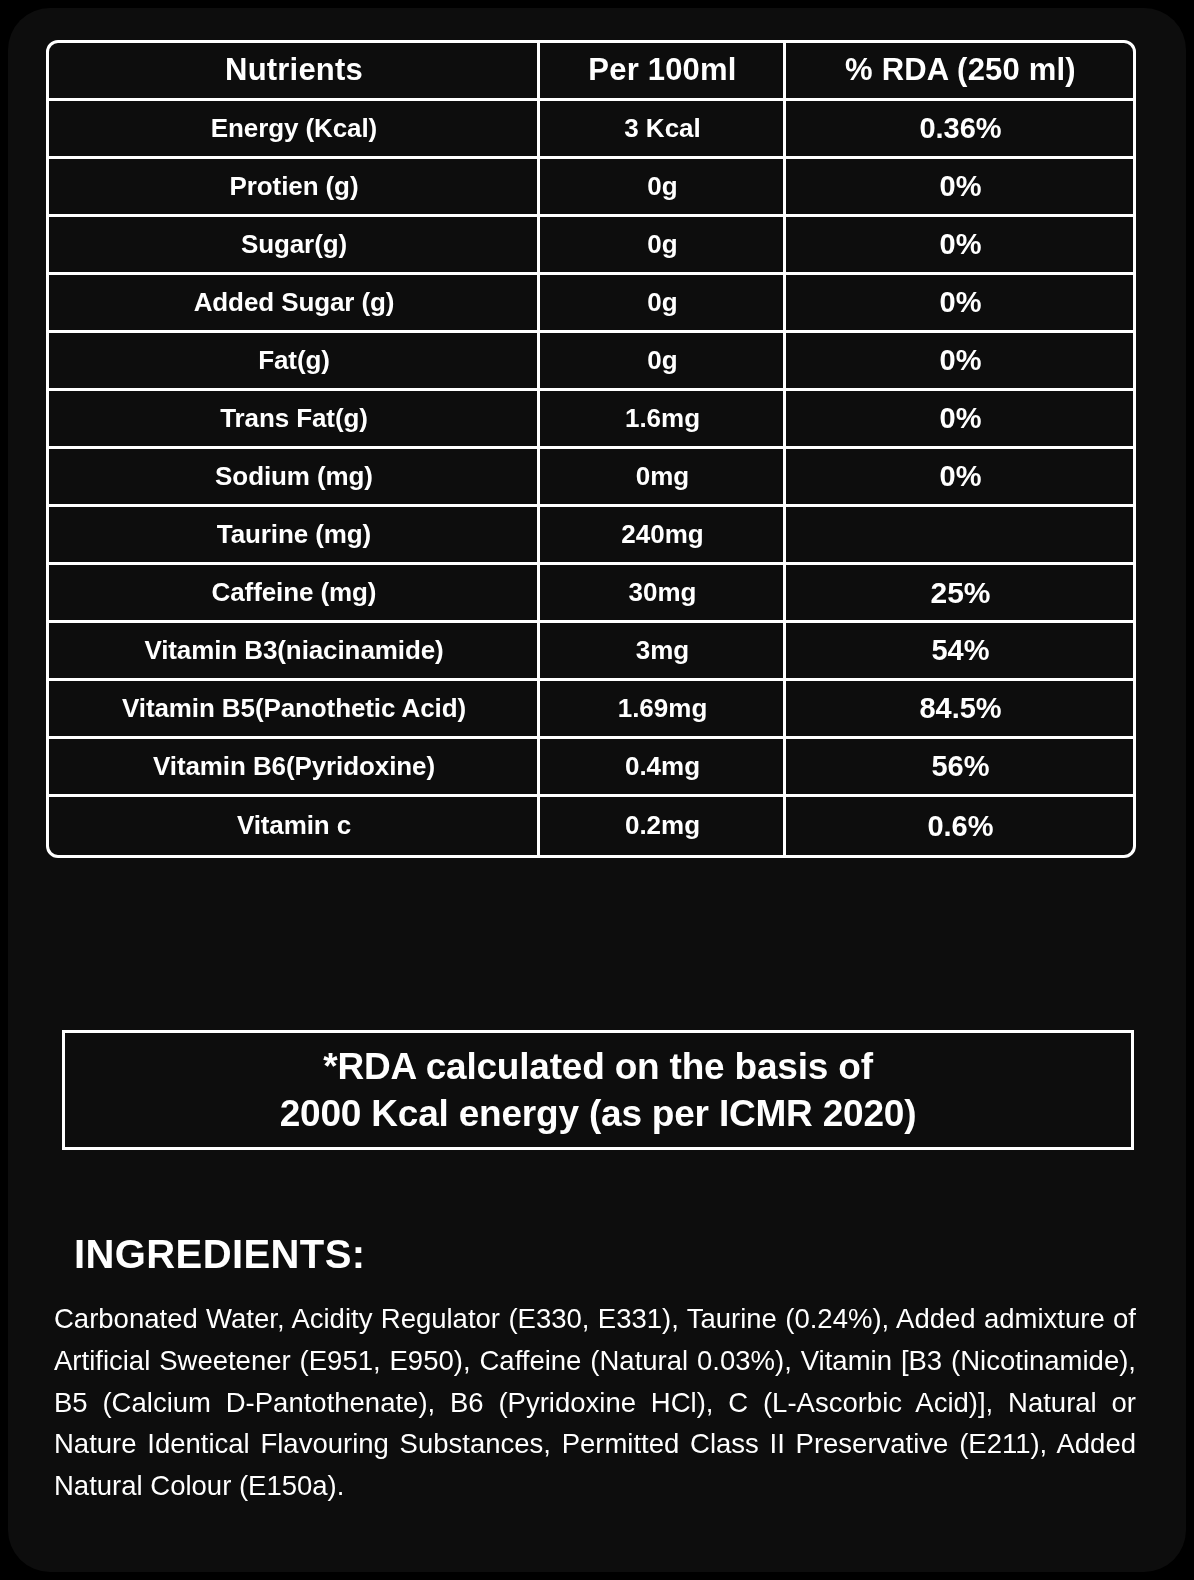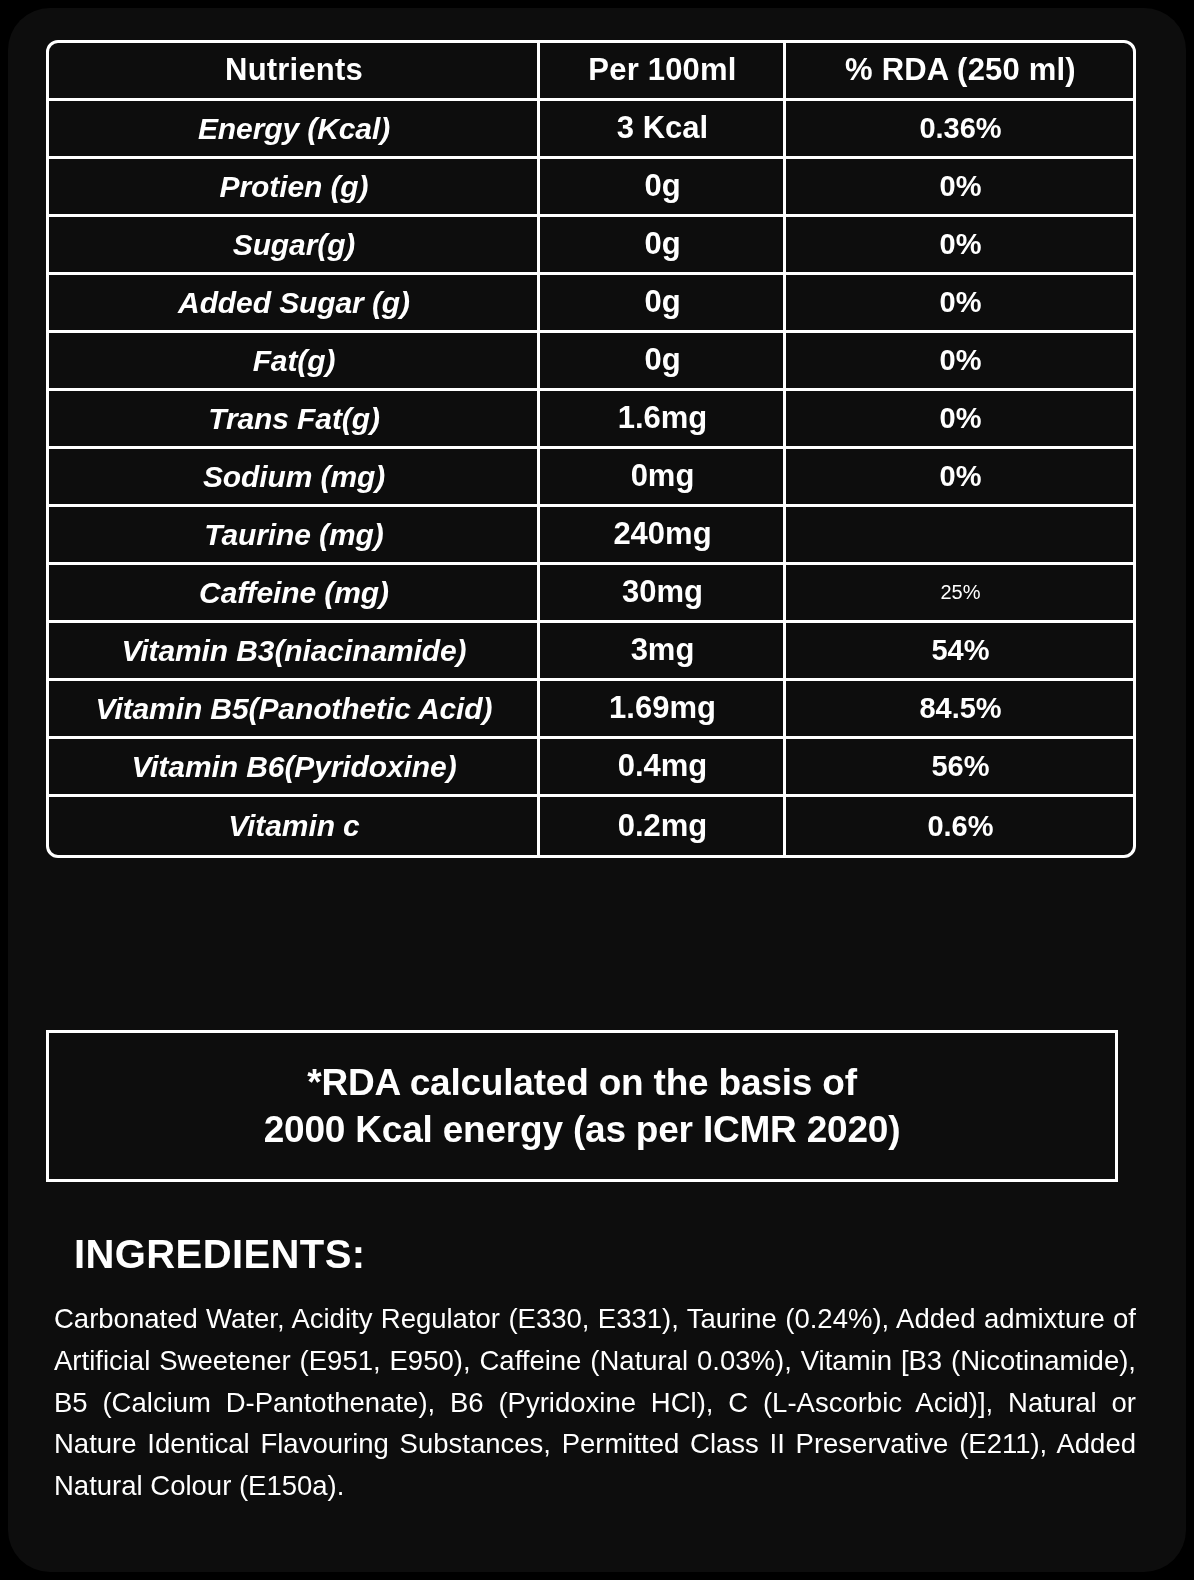--- a/index.html
+++ b/index.html
@@ -59,41 +59,40 @@
     padding-left:8px;
   }
   #nutrition-table tbody tr:last-child td { border-bottom:none;text-align:center; }
 
   .th-label {
     font-size:31px;
     font-weight:700;
     letter-spacing:.2px;
   }
   .cell-name {
-    font-size:30px;
+    font-size:26px;
     font-weight:700;
     letter-spacing:-.1px;
-    font-style:italic;
   }
   .cell-val {
-    font-size:31px;
+    font-size:26px;
     font-weight:700;
   }
   .cell-rda {
     font-size:29px;
     font-weight:700;
     margin-top:32px;
   }
-  .cell-rda.light { font-weight:400; font-size:20px; }
+  .cell-rda.light { font-weight:700; font-size:30px; }
 
   
   #rda-note-box {
     position:absolute;
-    left:38px; top:1022px;
-    width:1072px; height:152px;
+    left:54px; top:1022px;
+    width:1072px; height:120px;
     border:3px solid #ffffff;
     display:flex;
     align-items:center;
     justify-content:center;
   }
   #rda-note-text {
     color:#ffffff;
     font-size:37px;
     font-weight:700;
     line-height:1.28;

